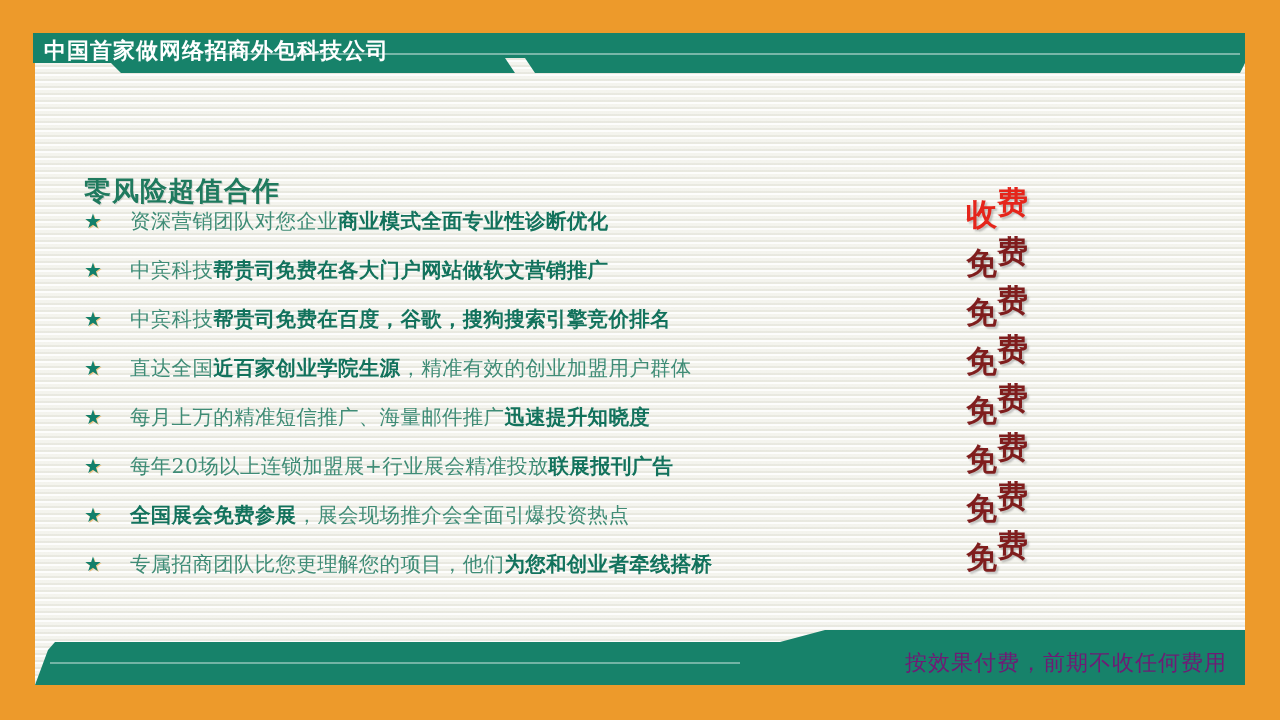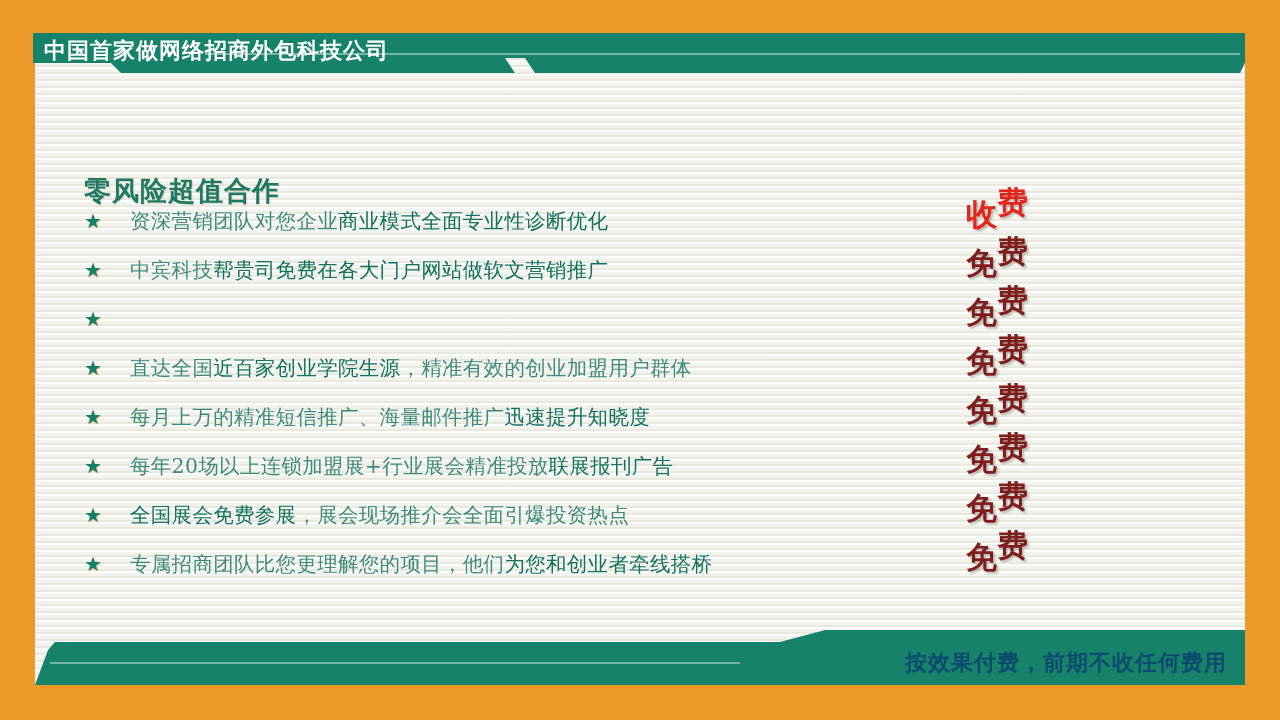--- a/index.html
+++ b/index.html
@@ -76,21 +76,21 @@
   }
   .star{
     width:46px;flex:0 0 46px;
     font-size:20px;color:#13806B;line-height:1;
     text-shadow:1px 1px 0 rgba(237,154,43,.55);
   }
   .btext{
     font-family:"DejaVu Serif","Liberation Serif",serif;
     font-size:20.5px;color:#3F8C76;white-space:nowrap;letter-spacing:.3px;
   }
-  .btext b{color:#12725C;font-weight:normal;}
+  .btext b{color:#12725C;font-weight:bold;}
 
   
   .prices{
     position:absolute;left:950px;top:190px;width:120px;z-index:5;
   }
   .price-row{
     height:49px;position:relative;margin-left:16px;
   }
   .price{
     position:absolute;left:0;top:2px;
@@ -107,21 +107,21 @@
     z-index:3;
   }
   .footer-hairline{
     position:absolute;left:50px;top:662px;width:690px;height:2px;
     background:rgba(255,255,255,.40);
     z-index:5;
   }
   .footer-text{
     position:absolute;right:53px;top:648px;
     font-family:"DejaVu Sans","Liberation Sans",sans-serif;
-    font-size:22px;font-weight:bold;color:#0c4a6e;
+    font-size:22px;font-weight:normal;color:#701a75;
     letter-spacing:1px;white-space:nowrap;z-index:5;
   }
 </style>
 </head>
 <body>
 
 <div class="slide">
 
   <div class="frame-orange"></div>
 
@@ -137,20 +137,21 @@
       <div class="bullet-row">
         <span class="star">★</span>
         <span class="btext"><span>资深营销团队对您企业</span><b>商业模式全面专业性诊断优化</b></span>
       </div>
       <div class="bullet-row">
         <span class="star">★</span>
         <span class="btext"><span>中宾科技</span><b>帮贵司免费在各大门户网站做软文营销推广</b></span>
       </div>
       <div class="bullet-row">
         <span class="star">★</span>
+        <span class="btext"><span>中宾科技</span><b>帮贵司免费在百度，谷歌，搜狗搜索引擎竞价排名</b></span>
       </div>
       <div class="bullet-row">
         <span class="star">★</span>
         <span class="btext"><span>直达全国</span><b>近百家创业学院生源</b><span>，精准有效的创业加盟用户群体</span></span>
       </div>
       <div class="bullet-row">
         <span class="star">★</span>
         <span class="btext"><span>每月上万的精准短信推广、海量邮件推广</span><b>迅速提升知晓度</b></span>
       </div>
       <div class="bullet-row">

